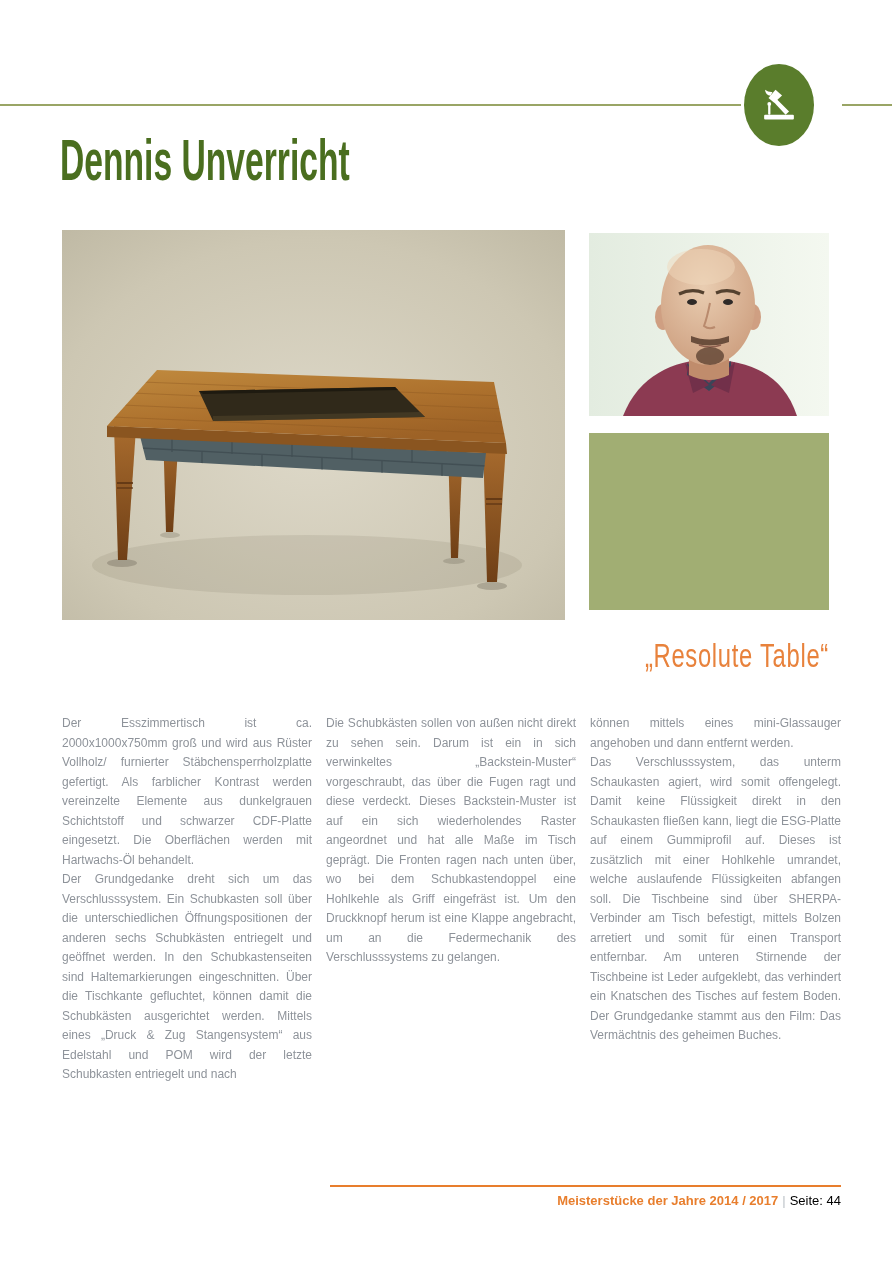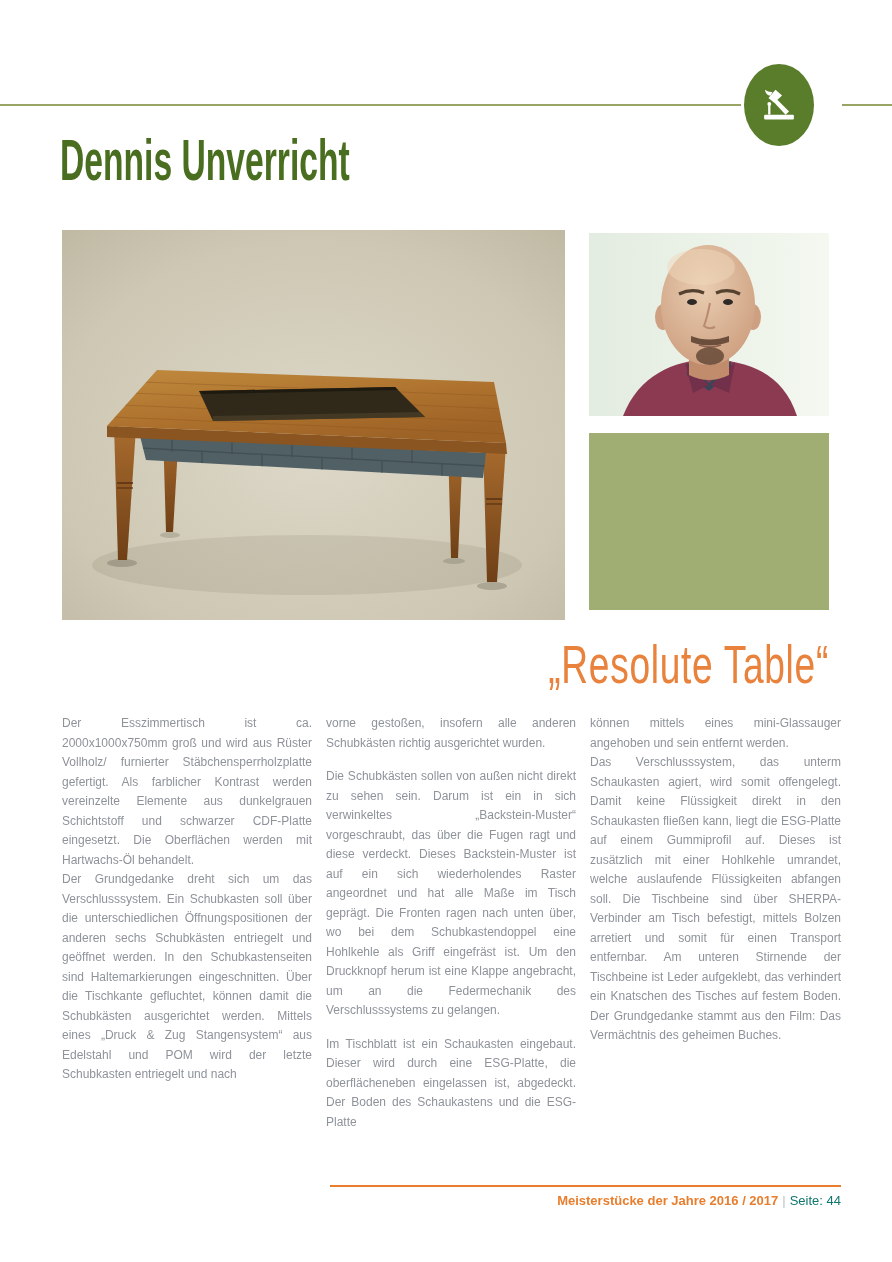--- a/index.html
+++ b/index.html
@@ -19,38 +19,38 @@
   .title .condensed{display:inline-block;transform:scaleX(0.58);transform-origin:0 50%;letter-spacing:0px;}
 
   
   .photo-product{position:absolute;left:62px;top:230px;width:503px;height:390px;margin:0;}
   .photo-portrait{position:absolute;left:589px;top:233px;width:240px;height:183px;margin:0;}
   .photo-product svg,.photo-portrait svg{display:block;width:100%;height:100%;}
   .green-panel{position:absolute;left:589px;top:433px;width:240px;height:177px;
                background:var(--panel_green,#a1ae73);}
 
   .subtitle{position:absolute;right:63px;top:638px;margin:0;line-height:1;text-align:right;
-            font-size:53px;font-weight:400;color:var(--accent_orange,#e8823c);white-space:nowrap;}
+            font-size:34px;font-weight:400;color:var(--accent_orange,#e8823c);white-space:nowrap;}
   .subtitle .condensed{display:inline-block;transform:scaleX(0.70);transform-origin:100% 50%;letter-spacing:1px;}
 
   
   .columns{position:absolute;left:62px;top:714px;width:779px;display:grid;
            grid-template-columns:250px 250px 251px;column-gap:14px;}
   .columns p{margin:0;font-size:12px;line-height:19.5px;color:var(--body_gray,#8e939a);
              text-align:justify;hyphens:auto;-webkit-hyphens:auto;}
   .col-1 p + p,.col-3 p + p{}
   .col-2 p + p{margin-top:14px;}
 
   
   .footer-rule{position:absolute;left:330px;top:1185px;width:511px;height:2px;
                background:var(--footer_orange,#e87e2d);}
   .footer{position:absolute;right:51px;top:1193px;font-size:13px;white-space:nowrap;}
   .footer .f-title{color:var(--footer_orange,#e87e2d);font-weight:bold;}
   .footer .f-sep{color:#bcc1c7;padding:0 4px;}
-  .footer .f-page{color:#0f766e;}
+  .footer .f-page{color:#000000;}
 </style>
 </head>
 <body>
 
 <div class="page">
 
   <div class="rule rule-left"></div>
   <div class="badge">
     <svg viewBox="0 0 48 48" aria-hidden="true">
       <g fill="#ffffff">
@@ -179,28 +179,26 @@
   <div class="green-panel"></div>
 
   <p class="subtitle"><span class="condensed">„Resolute Table“</span></p>
 
   <div class="columns">
     <div class="col col-1">
       <p>Der Esszimmertisch ist ca. 2000x1000x750mm groß und wird aus Rüster Vollholz/ furnierter Stäbchensperrholzplatte gefertigt. Als farblicher Kontrast werden vereinzelte Elemente aus dunkelgrauen Schichtstoff und schwarzer CDF-Platte eingesetzt. Die Oberflächen werden mit Hartwachs-Öl behandelt.</p>
       <p>Der Grundgedanke dreht sich um das Verschlusssystem. Ein Schubkasten soll über die unterschiedlichen Öffnungspositionen der anderen sechs Schubkästen entriegelt und geöffnet werden. In den Schubkastenseiten sind Haltemarkierungen eingeschnitten. Über die Tischkante gefluchtet, können damit die Schubkästen ausgerichtet werden. Mittels eines „Druck &amp; Zug Stangensystem“ aus Edelstahl und POM wird der letzte Schubkasten entriegelt und nach</p>
     </div>
     <div class="col col-2">
-      <p>vorne gestoßen, insofern alle anderen Schubkästen richtig ausgerichtet wurden.</p>
       <p>Die Schubkästen sollen von außen nicht direkt zu sehen sein. Darum ist ein in sich verwinkeltes „Backstein-Muster“ vorgeschraubt, das über die Fugen ragt und diese verdeckt. Dieses Backstein-Muster ist auf ein sich wiederholendes Raster angeordnet und hat alle Maße im Tisch geprägt. Die Fronten ragen nach unten über, wo bei dem Schubkastendoppel eine Hohlkehle als Griff eingefräst ist. Um den Druckknopf herum ist eine Klappe angebracht, um an die Federmechanik des Verschlusssystems zu gelangen.</p>
-      <p>Im Tischblatt ist ein Schaukasten eingebaut. Dieser wird durch eine ESG-Platte, die oberflächeneben eingelassen ist, abgedeckt. Der Boden des Schaukastens und die ESG-Platte</p>
     </div>
     <div class="col col-3">
-      <p>können mittels eines mini-Glassauger angehoben und sein entfernt werden.</p>
+      <p>können mittels eines mini-Glassauger angehoben und dann entfernt werden.</p>
       <p>Das Verschlusssystem, das unterm Schaukasten agiert, wird somit offengelegt. Damit keine Flüssigkeit direkt in den Schaukasten fließen kann, liegt die ESG-Platte auf einem Gummiprofil auf. Dieses ist zusätzlich mit einer Hohlkehle umrandet, welche auslaufende Flüssigkeiten abfangen soll. Die Tischbeine sind über SHERPA-Verbinder am Tisch befestigt, mittels Bolzen arretiert und somit für einen Transport entfernbar. Am unteren Stirnende der Tischbeine ist Leder aufgeklebt, das verhindert ein Knatschen des Tisches auf festem Boden. Der Grundgedanke stammt aus den Film: Das Vermächtnis des geheimen Buches.</p>
     </div>
   </div>
 
   <div class="footer-rule"></div>
   <div class="footer">
-    <span class="f-title">Meisterstücke der Jahre 2016 / 2017</span><span class="f-sep">|</span><span class="f-page">Seite: 44</span>
+    <span class="f-title">Meisterstücke der Jahre 2014 / 2017</span><span class="f-sep">|</span><span class="f-page">Seite: 44</span>
   </div>
 
 </div>
 
 </body></html>

